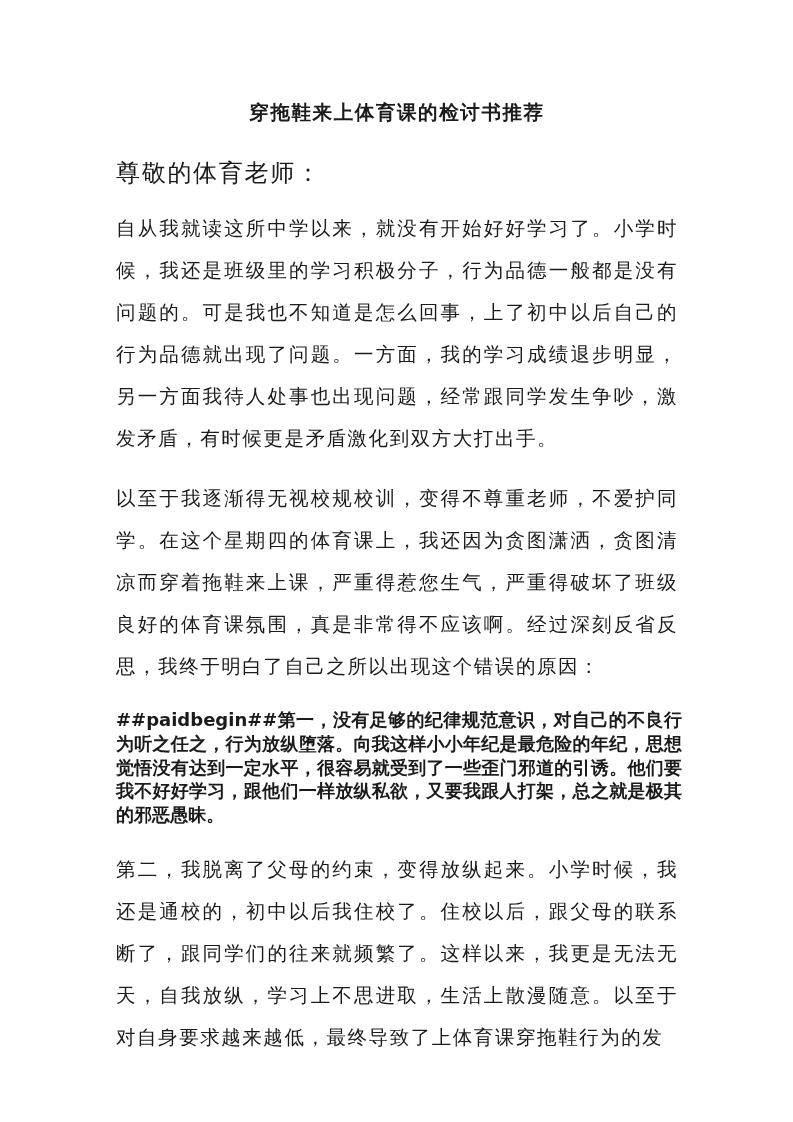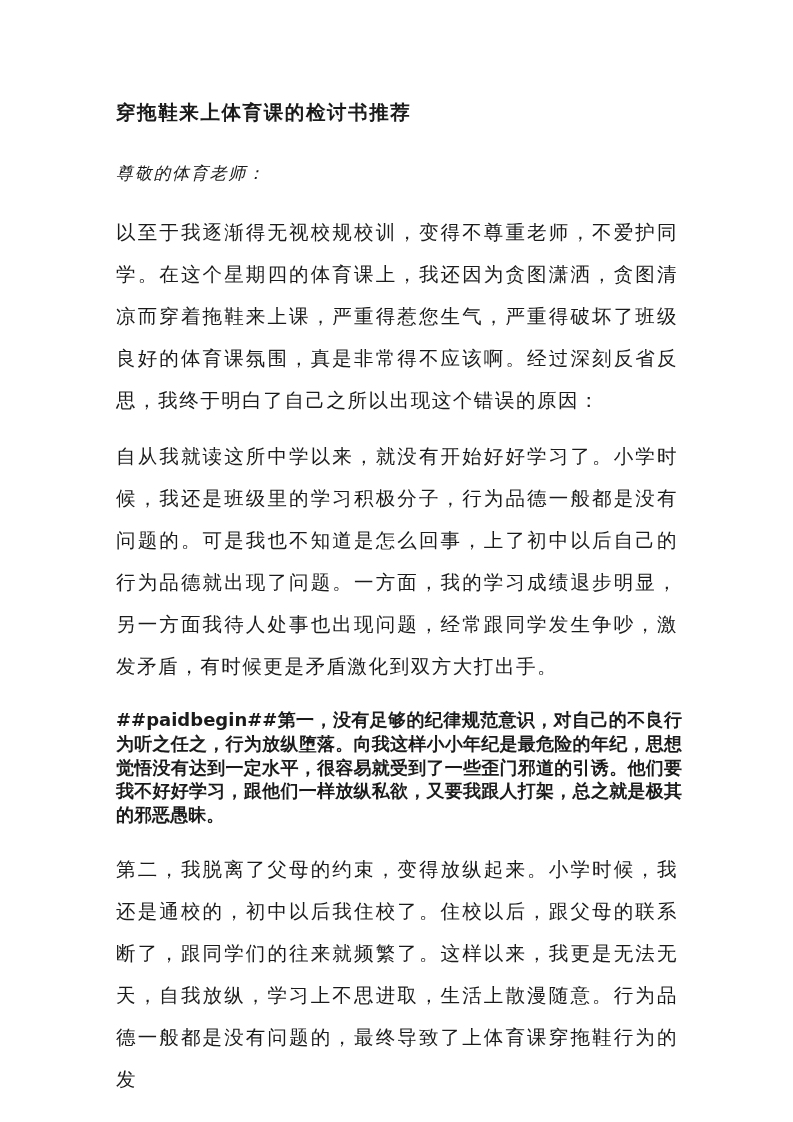--- a/index.html
+++ b/index.html
@@ -30,35 +30,35 @@
     left: 116px;
     top: 96px;
     width: 562px;
   }
 
   
   .doc-title {
     font-family: "DejaVu Serif", "Liberation Serif", serif;
     font-size: 19.5px;
     line-height: 34px;
+    text-align: center;
     letter-spacing: 1.6px;
     color: #1b1b1b;
     margin: 0 0 0 0;
     white-space: nowrap;
   }
 
   
   .salutation {
     font-family: "DejaVu Serif", "Liberation Serif", serif;
-    font-size: 17px;
+    font-size: 24px;
     line-height: 42px;
     letter-spacing: 1.7px;
     color: #1b1b1b;
     margin: 22px 0 0 0;
-    font-style: italic;
   }
 
   
   .body-par {
     font-family: "DejaVu Serif", "Liberation Serif", serif;
     font-size: 19.5px;
     line-height: 42px;
     letter-spacing: 1.55px;
     color: #1b1b1b;
     text-align: justify;
@@ -103,24 +103,24 @@
 </head>
 <body>
 
 <div class="page">
   <div class="content">
 
     <h1 class="doc-title">穿拖鞋来上体育课的检讨书推荐</h1>
 
     <p class="salutation">尊敬的体育老师：</p>
 
+    <p class="body-par first-body">自从我就读这所中学以来，就没有开始好好学习了。小学时候，我还是班级里的学习积极分子，行为品德一般都是没有问题的。可是我也不知道是怎么回事，上了初中以后自己的行为品德就出现了问题。一方面，我的学习成绩退步明显，另一方面我待人处事也出现问题，经常跟同学发生争吵，激发矛盾，有时候更是矛盾激化到双方大打出手。</p>
+
     <p class="body-par par-gap">以至于我逐渐得无视校规校训，变得不尊重老师，不爱护同学。在这个星期四的体育课上，我还因为贪图潇洒，贪图清凉而穿着拖鞋来上课，严重得惹您生气，严重得破坏了班级良好的体育课氛围，真是非常得不应该啊。经过深刻反省反思，我终于明白了自己之所以出现这个错误的原因：</p>
-
-    <p class="body-par first-body">自从我就读这所中学以来，就没有开始好好学习了。小学时候，我还是班级里的学习积极分子，行为品德一般都是没有问题的。可是我也不知道是怎么回事，上了初中以后自己的行为品德就出现了问题。一方面，我的学习成绩退步明显，另一方面我待人处事也出现问题，经常跟同学发生争吵，激发矛盾，有时候更是矛盾激化到双方大打出手。</p>
 
     <p class="note-block">
       <span class="marker">##paidbegin##</span><span>第一，没有足够的纪律规范意识，对自己的不良行为听之任之，行为放纵堕落。向我这样小小年纪是最危险的年纪，思想觉悟没有达到一定水平，很容易就受到了一些歪门邪道的引诱。他们要我不好好学习，跟他们一样放纵私欲，又要我跟人打架，总之就是极其的邪恶愚昧。</span>
     </p>
 
-    <p class="body-par after-note">第二，我脱离了父母的约束，变得放纵起来。小学时候，我还是通校的，初中以后我住校了。住校以后，跟父母的联系断了，跟同学们的往来就频繁了。这样以来，我更是无法无天，自我放纵，学习上不思进取，生活上散漫随意。行为品德一般都是没有问题的，最终导致了上体育课穿拖鞋行为的发</p>
+    <p class="body-par after-note">第二，我脱离了父母的约束，变得放纵起来。小学时候，我还是通校的，初中以后我住校了。住校以后，跟父母的联系断了，跟同学们的往来就频繁了。这样以来，我更是无法无天，自我放纵，学习上不思进取，生活上散漫随意。以至于对自身要求越来越低，最终导致了上体育课穿拖鞋行为的发</p>
 
   </div>
 </div>
 
 </body></html>

